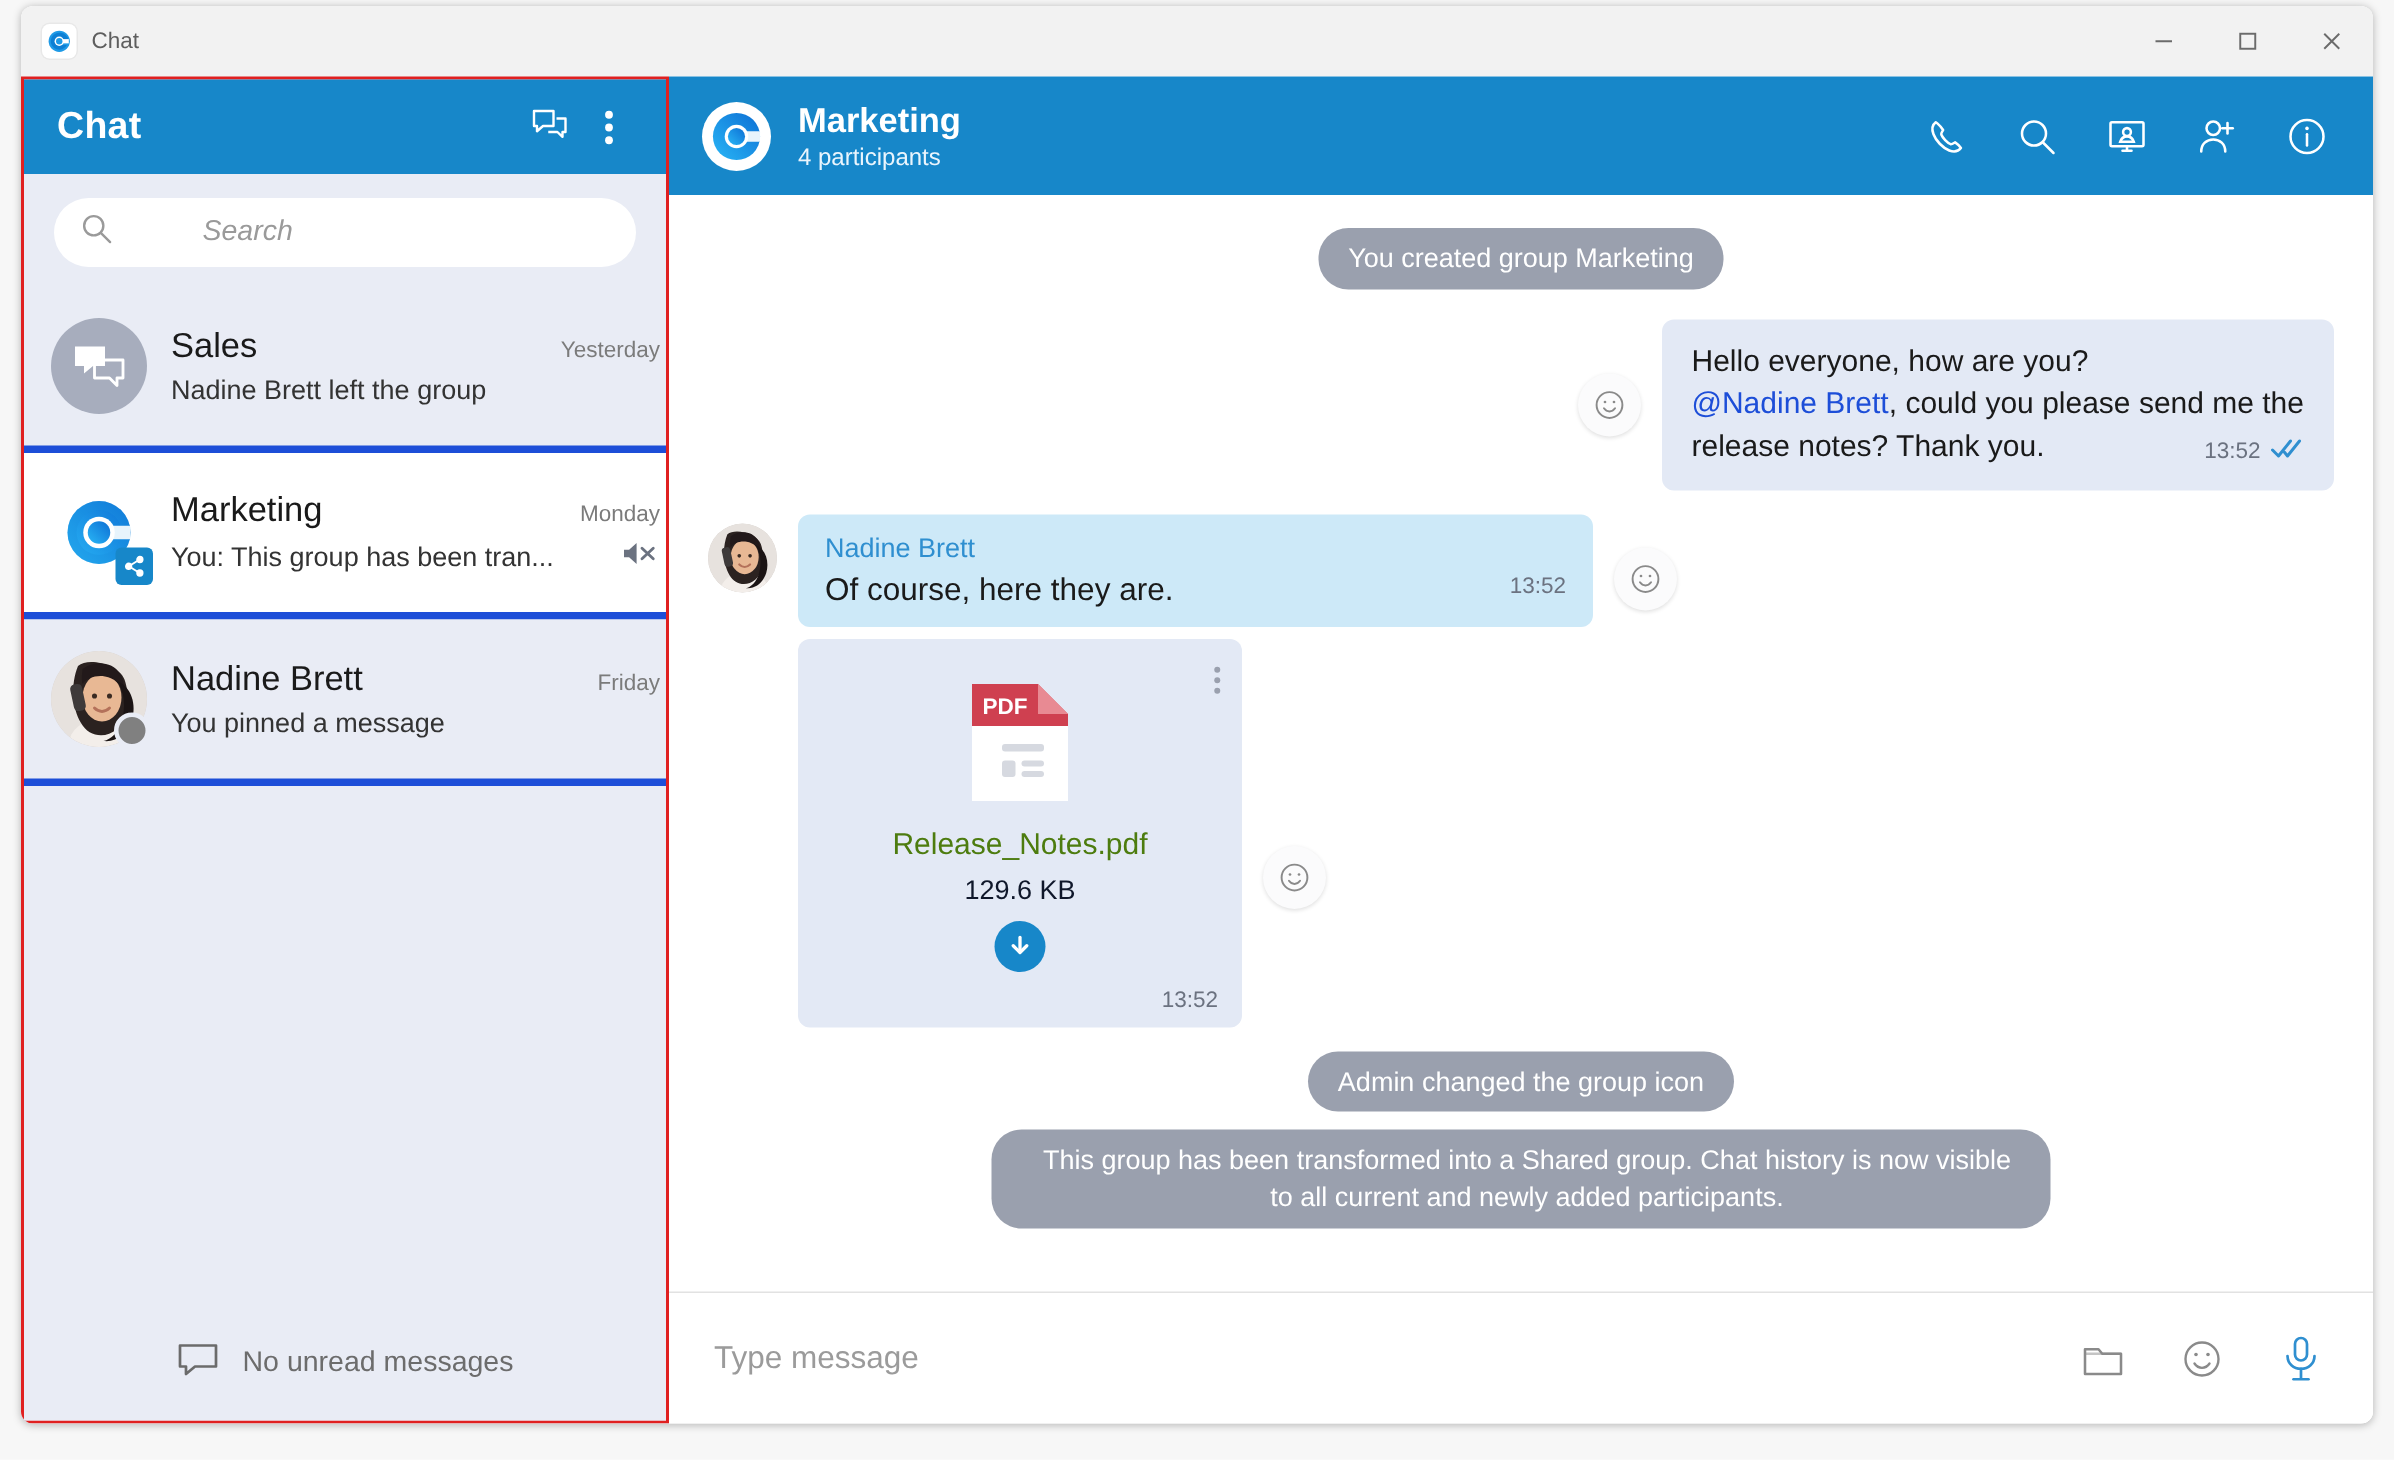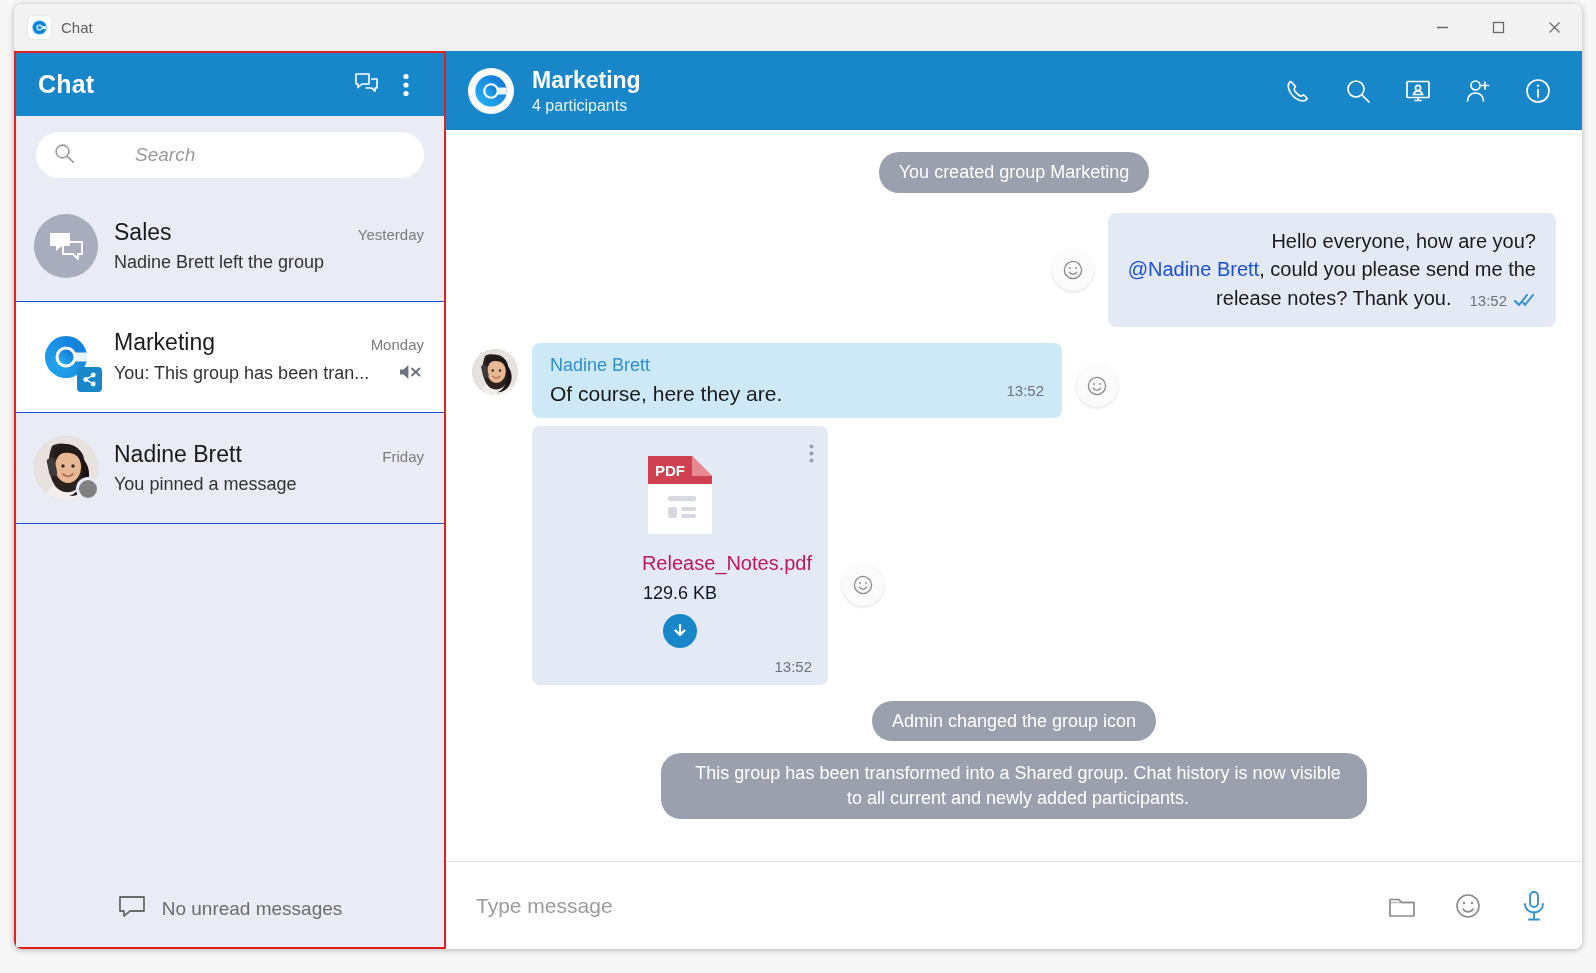--- a/index.html
+++ b/index.html
@@ -94,23 +94,23 @@
     border: none; outline: none; background: transparent;
     font-family: "Liberation Sans", sans-serif;
     font-size: 19px; font-style: italic;
     color: #6f6f6f; width: 100%; margin-left: 47px;
   }
   .search-input::placeholder { color: #9a9a9a; font-style: italic; }
   .chat-list { flex: 1; overflow: hidden; }
   .chat-item {
     display: flex; align-items: center;
     height: 111px;
-    padding: 0 20px 0 18px;
+    padding: 0 4px 0 18px;
     gap: 16px;
-    border-bottom: 1px solid #1d4ed8;
+    border-bottom: 5px solid #1d4ed8;
     cursor: pointer;
     background: #e9ecf5;
   }
   .chat-item.active { background: #ffffff; }
   .avatar-wrap { position: relative; width: 64px; height: 64px; flex: none; }
   .avatar-circle {
     width: 64px; height: 64px; border-radius: 50%;
     background: #a7adbd;
     display: flex; align-items: center; justify-content: center;
     overflow: hidden;
@@ -190,21 +190,21 @@
     background: #9aa0ae; color: #ffffff;
     border-radius: 20px;
     padding: 8px 20px;
     font-size: 18px;
     max-width: 700px;
     text-align: center;
     line-height: 1.38;
   }
   .out-row {
     display: flex; justify-content: flex-end; align-items: center;
-    gap: 14px; margin-top: 14px; text-align: right;
+    gap: 14px; margin-top: 14px;
   }
   .react-btn {
     width: 42px; height: 42px; border-radius: 50%;
     background: #fbfbfc;
     box-shadow: 0 1px 3px rgba(0,0,0,0.13);
     display: flex; align-items: center; justify-content: center;
     flex: none; cursor: pointer;
   }
   .bubble-out {
     background: #e3e9f5;
@@ -246,21 +246,21 @@
     width: 296px;
     padding: 18px 16px 10px 16px;
     position: relative;
   }
   .file-menu {
     position: absolute; right: 14px; top: 18px;
     cursor: pointer;
   }
   .pdf-icon-wrap { display: flex; justify-content: center; margin-top: 8px; }
   .file-name {
-    text-align: right; font-size: 20px; color: #be185d; margin-top: 14px;
+    text-align: center; font-size: 20px; color: #4d7c0f; margin-top: 14px;
   }
   .file-size {
     text-align: center; font-size: 18px; color: #0f172a; margin-top: 8px;
   }
   .dl-wrap { display: flex; justify-content: center; margin-top: 10px; }
   .dl-btn {
     width: 34px; height: 34px; border-radius: 50%;
     background: #1787c9;
     display: flex; align-items: center; justify-content: center;
     cursor: pointer;

